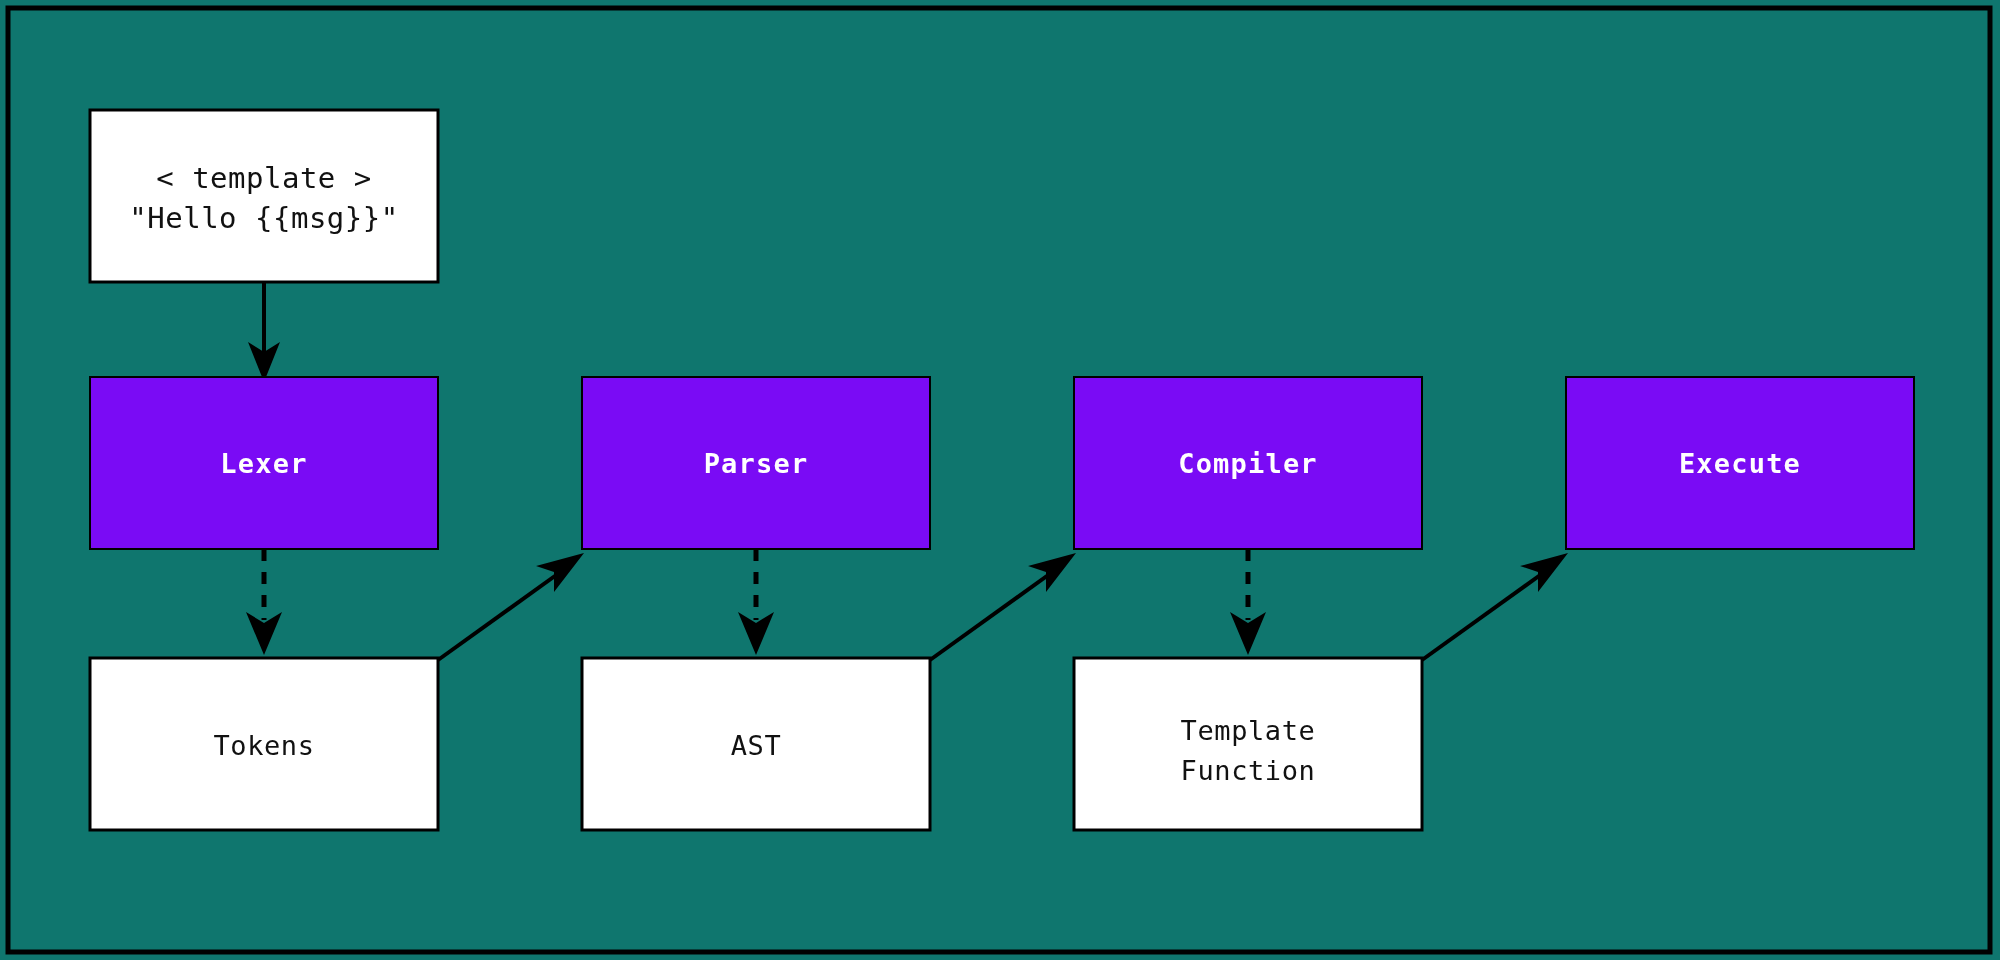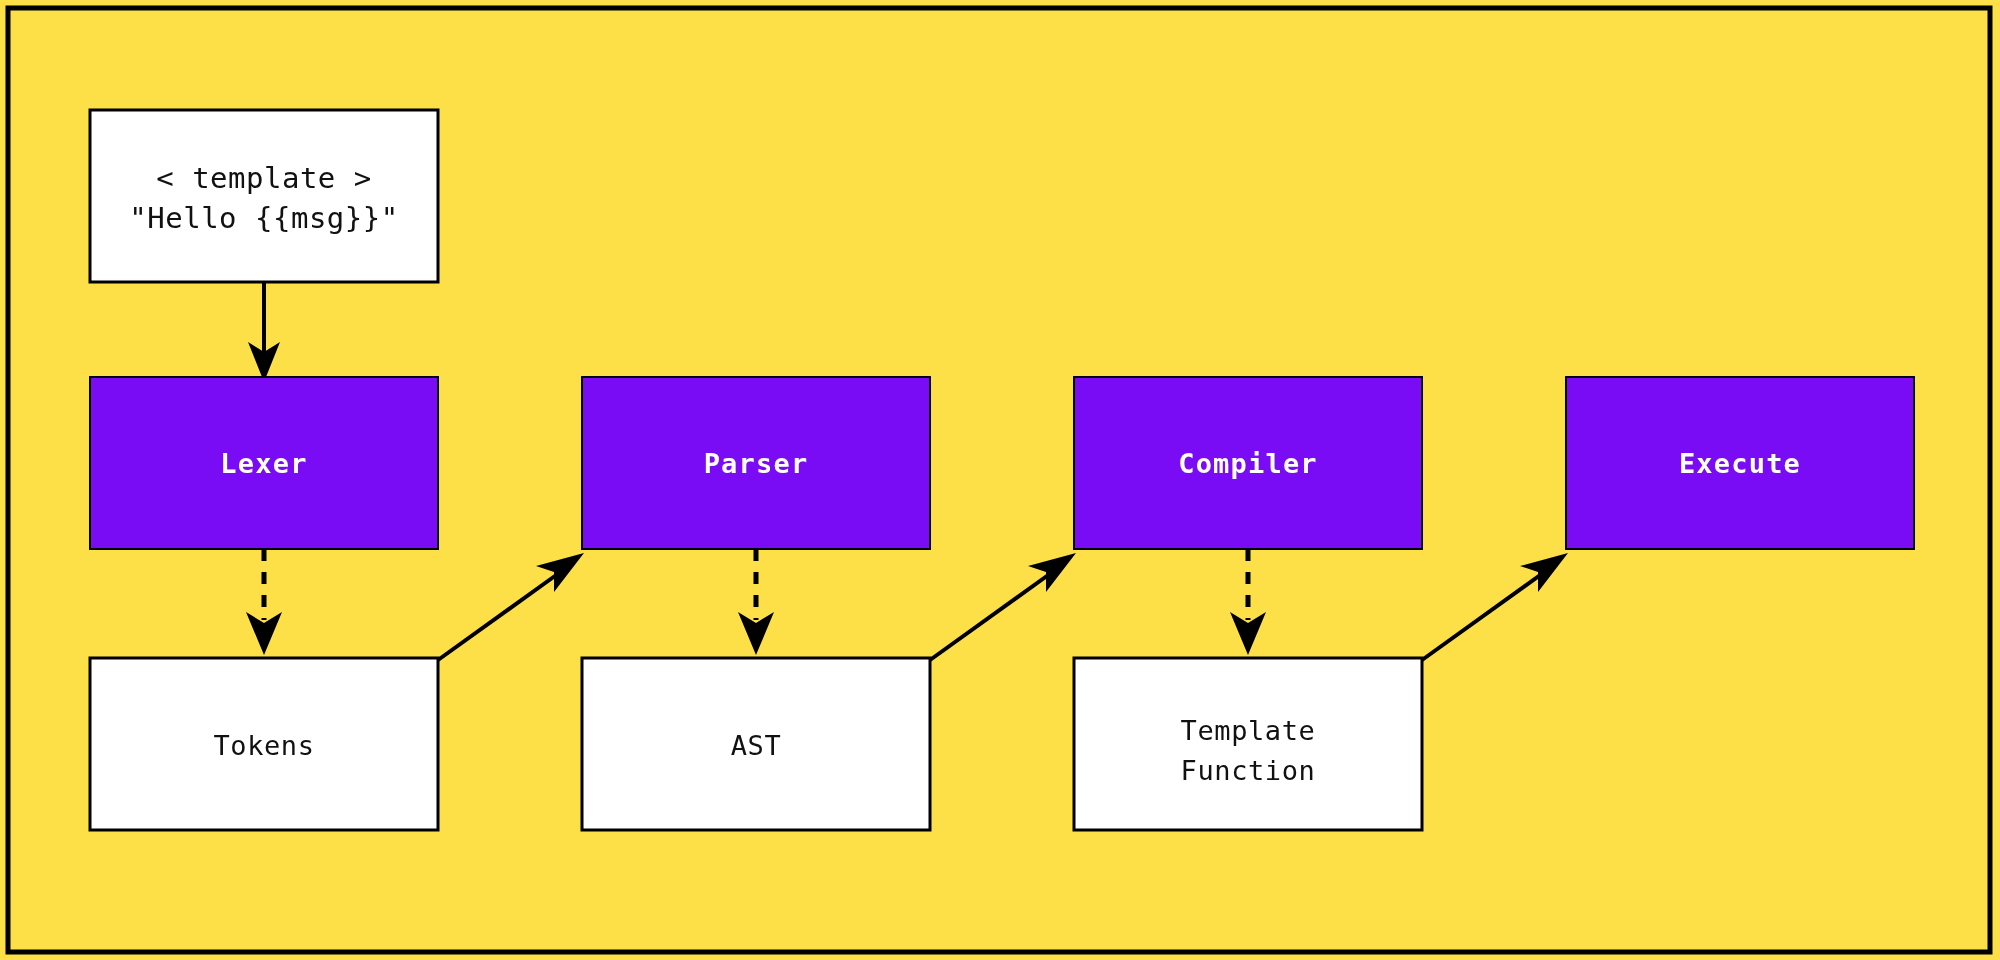--- a/index.html
+++ b/index.html
@@ -72,21 +72,21 @@
     fill: none;
   }
   .arrow-head {
     fill: #000000;
     stroke: none;
   }
 </style>
 </head>
 <body>
 
-<div id="diagram-root" style="background: #fde047;">
+<div id="diagram-root" style="background: #0f766e;">
   <svg id="pipeline-svg" viewBox="0 0 2000 960" xmlns="http://www.w3.org/2000/svg">
 
     <rect class="frame-rect" x="8" y="8" width="1982" height="944" stroke="#000000"></rect>
 
     <g>
       <rect class="node-box-plain" x="90" y="110" width="348" height="172" fill="#ffffff"></rect>
       <text class="source-label" x="264" y="188" text-anchor="middle" fill="#111111">&lt; template &gt;</text>
       <text class="source-label" x="264" y="228" text-anchor="middle" fill="#111111">"Hello {{msg}}"</text>
     </g>
 

